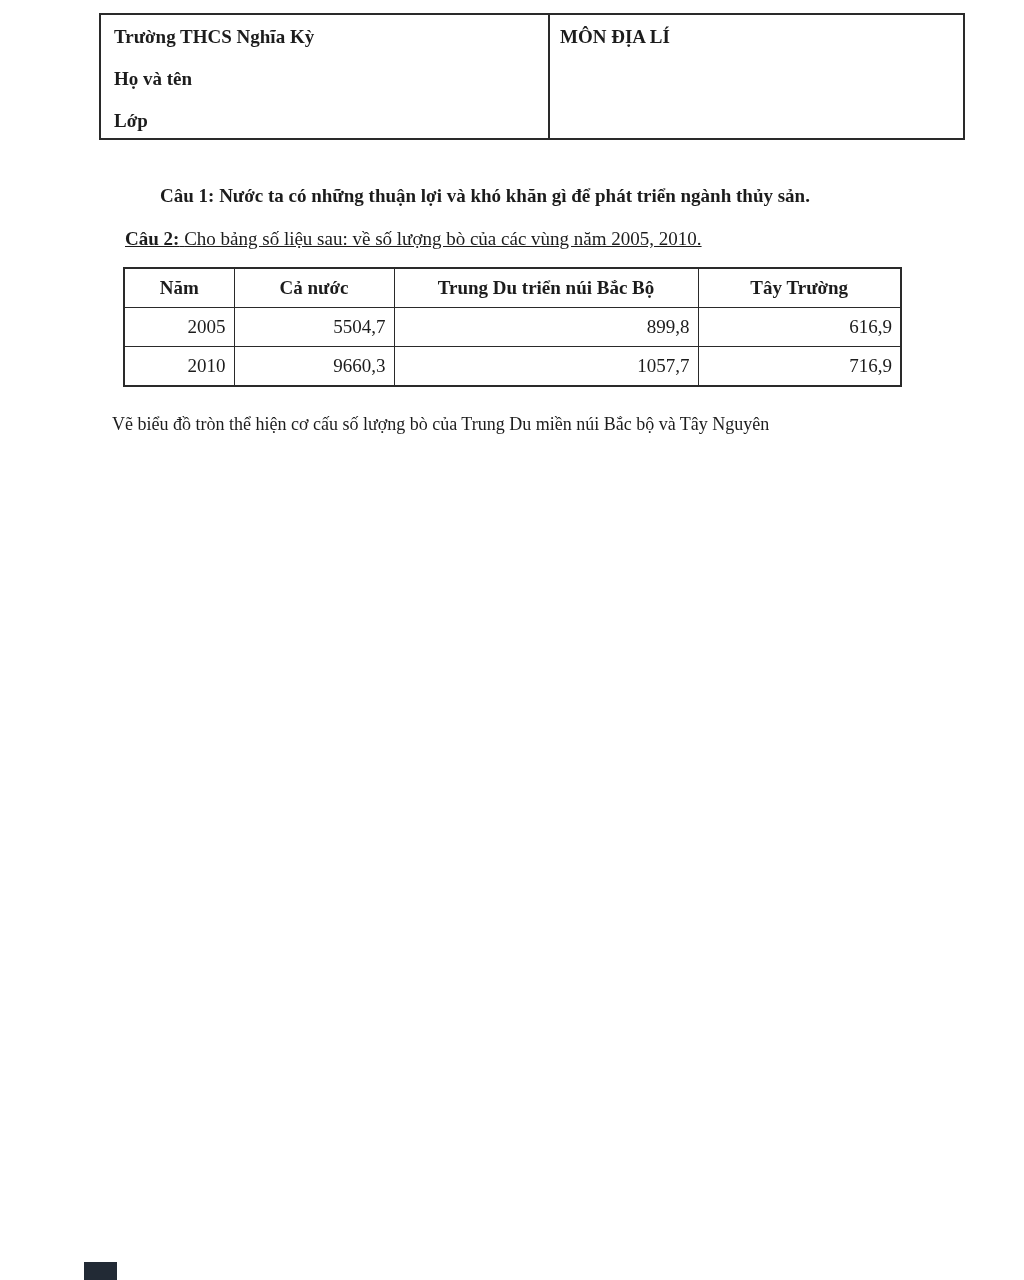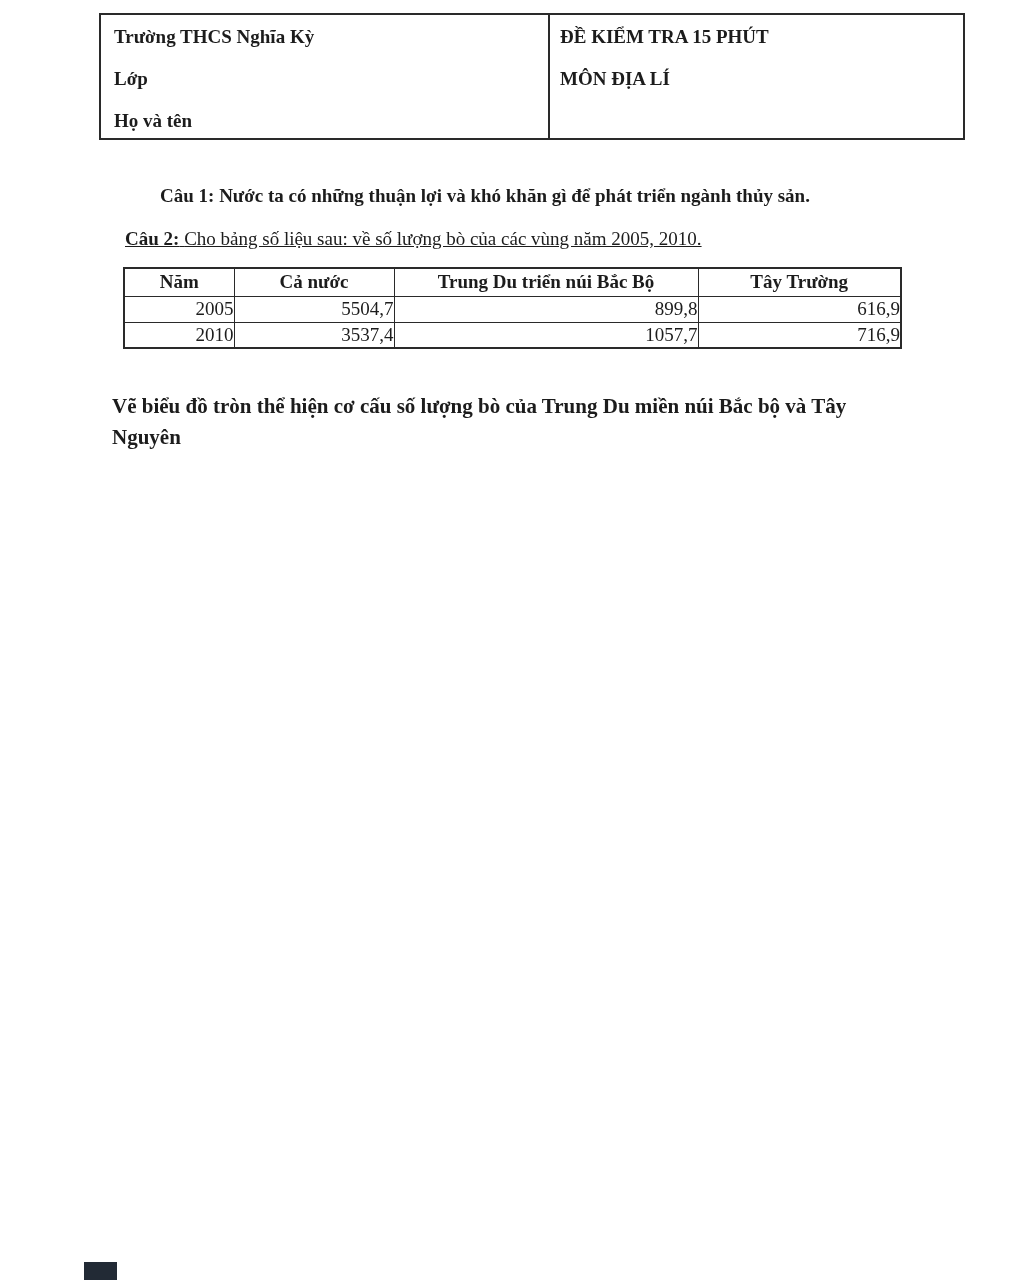--- a/index.html
+++ b/index.html
@@ -49,61 +49,59 @@
     position: absolute;
     left: 123px; top: 267px;
     width: 777px;
     border-collapse: collapse;
     table-layout: fixed;
     font-size: 19px;
     text-align: center;
   }
   table.data-table th, table.data-table td {
     border: 1px solid #2a2a2a;
-    padding: 0;
+    padding: 8px;
     overflow: hidden;
     margin-left: 9px;
   }
   table.data-table { border: 2px solid #2a2a2a; }
   table.data-table th { height: 28px; font-size: 19px; font-weight: bold; }
   table.data-table td { height: 26px; font-weight: normal; text-align: right; }
   table.data-table th:nth-child(1), table.data-table td:nth-child(1) { width: 110px; }
   table.data-table th:nth-child(2), table.data-table td:nth-child(2) { width: 160px; }
   table.data-table th:nth-child(3), table.data-table td:nth-child(3) { width: 304px; }
   table.data-table th:nth-child(4), table.data-table td:nth-child(4) { width: 203px; }
 
   
   .task {
     position: absolute;
-    left: 112px; top: 391px;
+    left: 112px; top: 409px;
     width: 782px;
-    font-size: 21px;
+    font-size: 18px;
     line-height: 31px;
-    font-weight: bold;
   }
 
   
   .footer-fragment {
     position: absolute;
     left: 84px; top: 1262px;
     width: 33px; height: 18px;
     background: #222a35;
   }
 </style>
 </head>
 <body>
 
 <div class="header-box">
   <div class="cell-left">
     <p>Trường THCS Nghĩa Kỳ</p>
+    <p>Họ và tên</p>
     <p>Lớp</p>
-    <p>Họ và tên</p>
   </div>
   <div class="cell-right">
-    <p>ĐỀ KIỂM TRA 15 PHÚT</p>
     <p>MÔN ĐỊA LÍ</p>
   </div>
 </div>
 
 <p class="question q1">
   <span class="q-label">Câu 1:</span>
   <span>Nước ta có những thuận lợi và khó khăn gì để phát triển ngành thủy sản.</span>
 </p>
 
 <p class="question q2">
@@ -122,21 +120,21 @@
   </thead>
   <tbody>
       <tr>
         <td>2005</td>
         <td>5504,7</td>
         <td>899,8</td>
         <td>616,9</td>
       </tr>
       <tr>
         <td>2010</td>
-        <td>3537,4</td>
+        <td>9660,3</td>
         <td>1057,7</td>
         <td>716,9</td>
       </tr>
     </tbody>
 </table>
 
 <p class="task">Vẽ biểu đồ tròn thể hiện cơ cấu số lượng bò của Trung Du miền núi Bắc bộ và Tây Nguyên</p>
 
 <div class="footer-fragment"></div>
 

